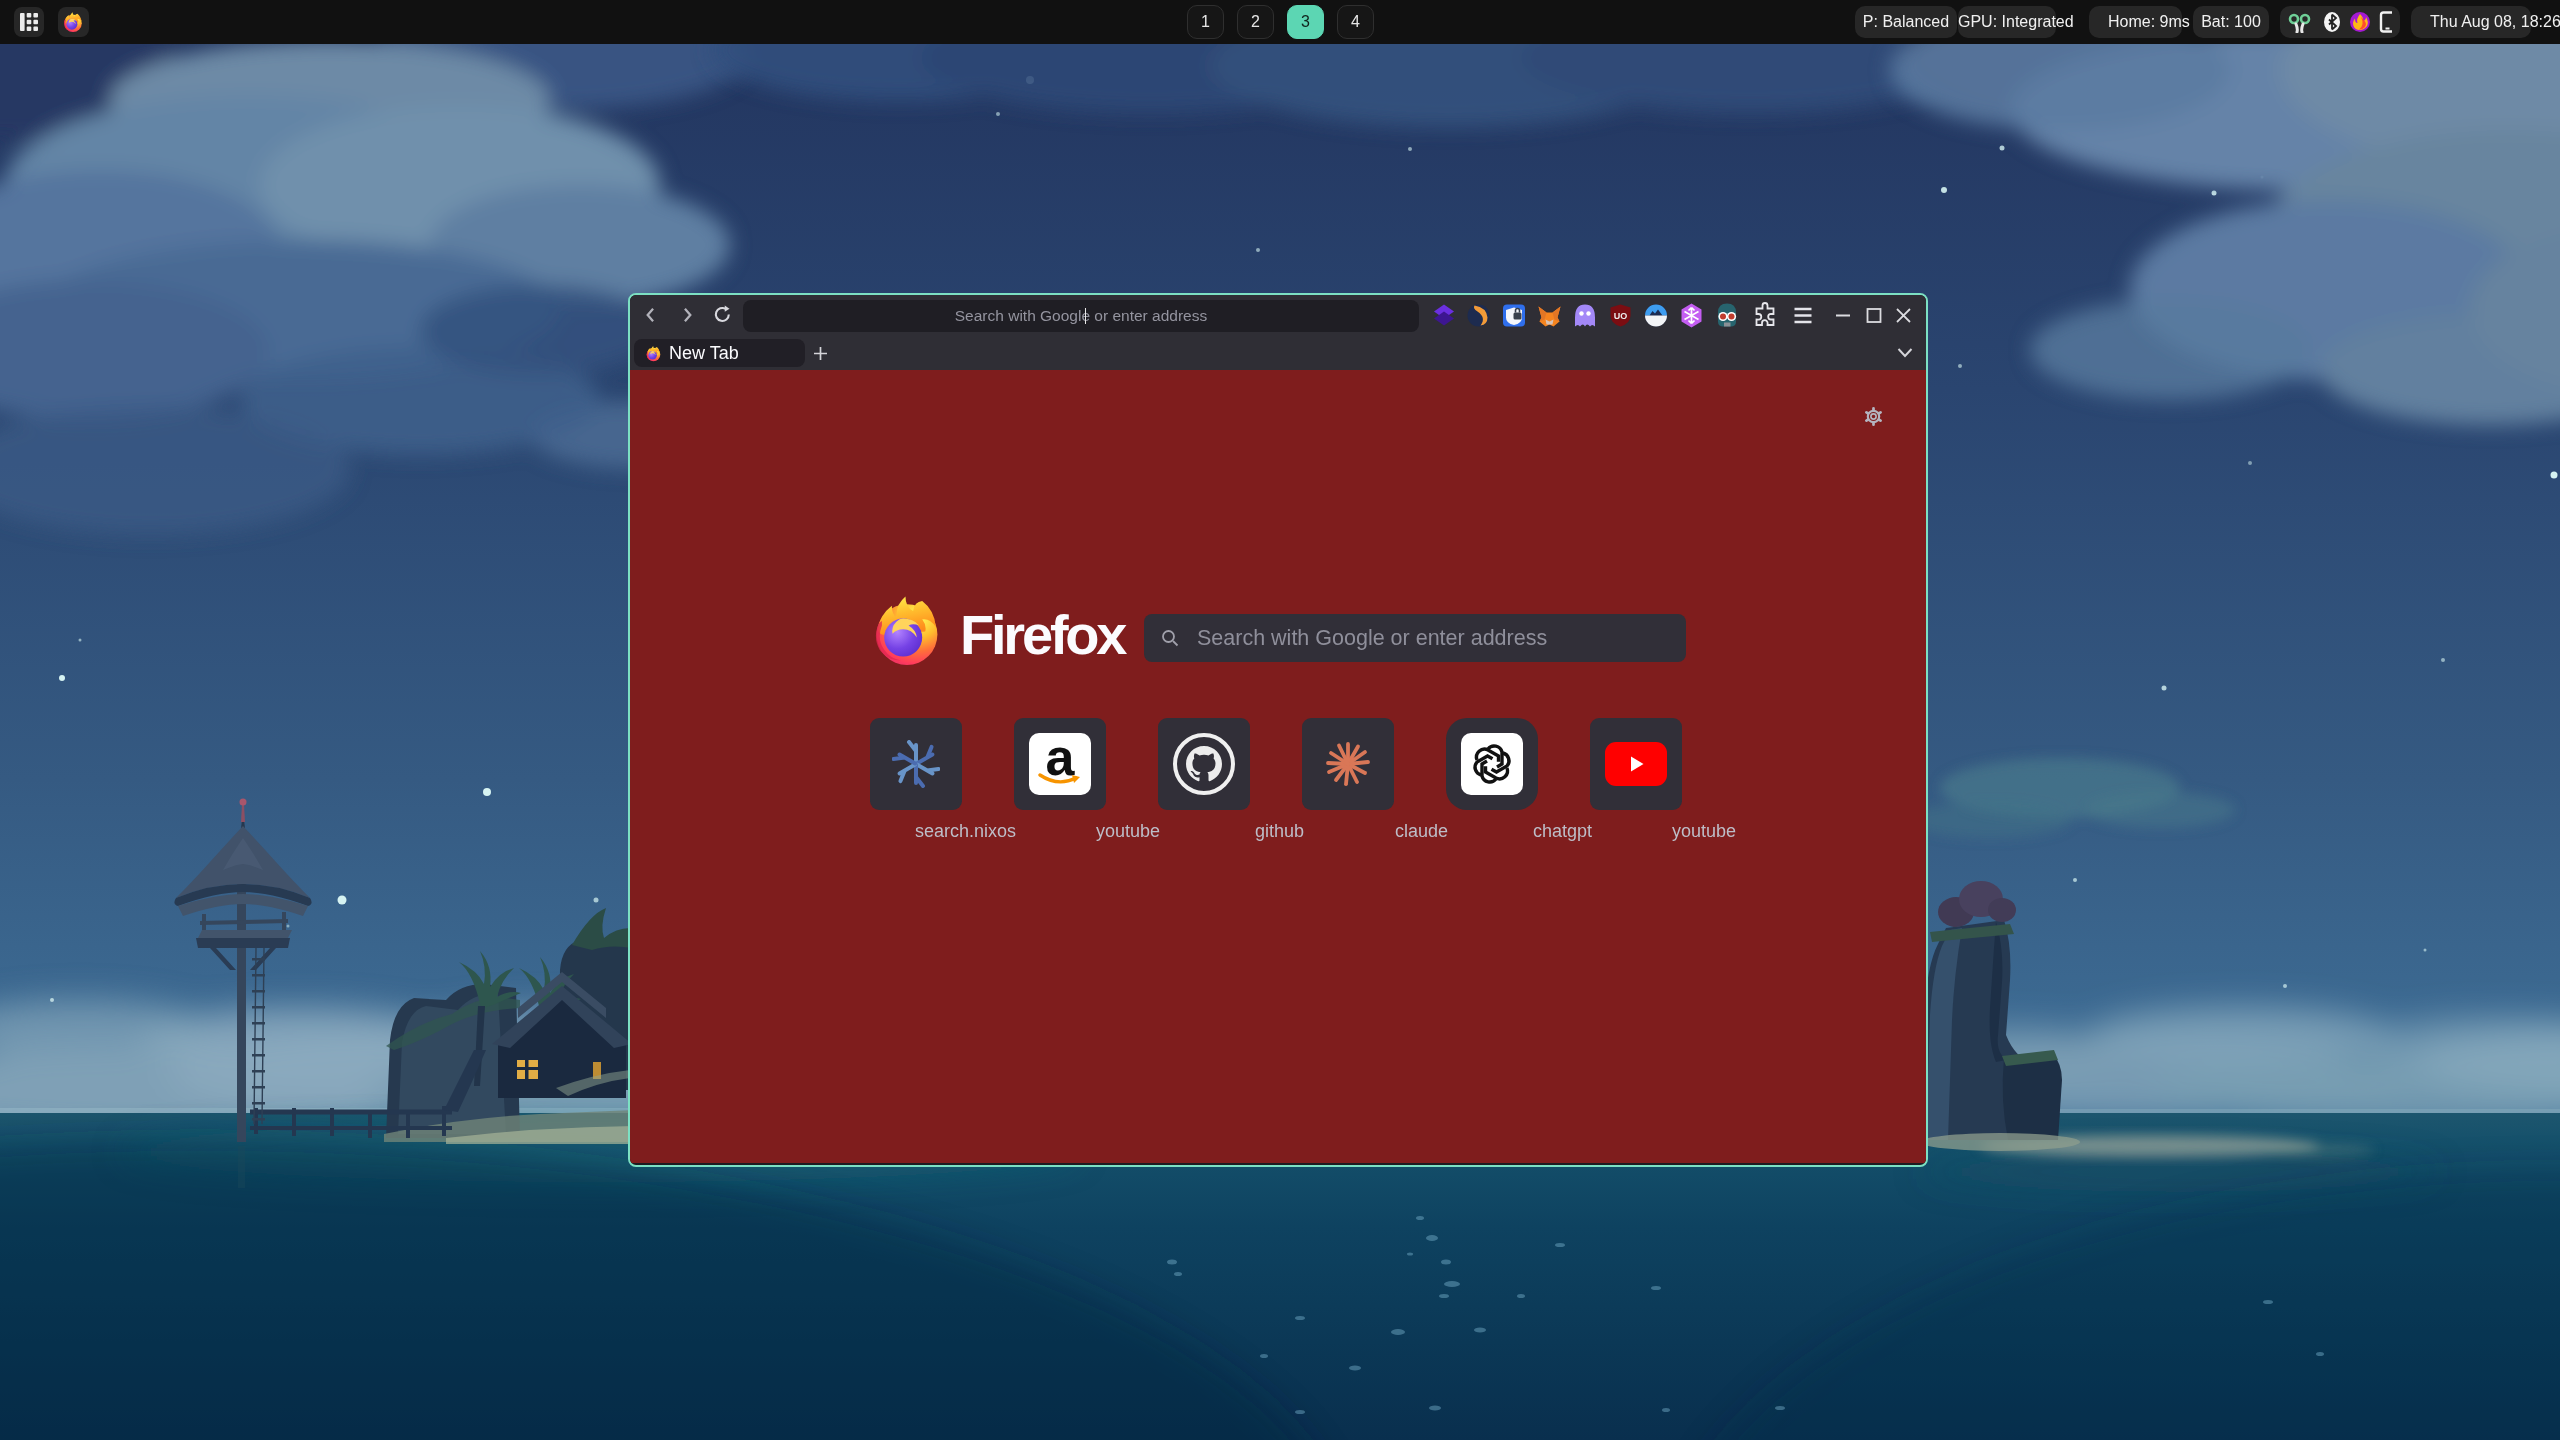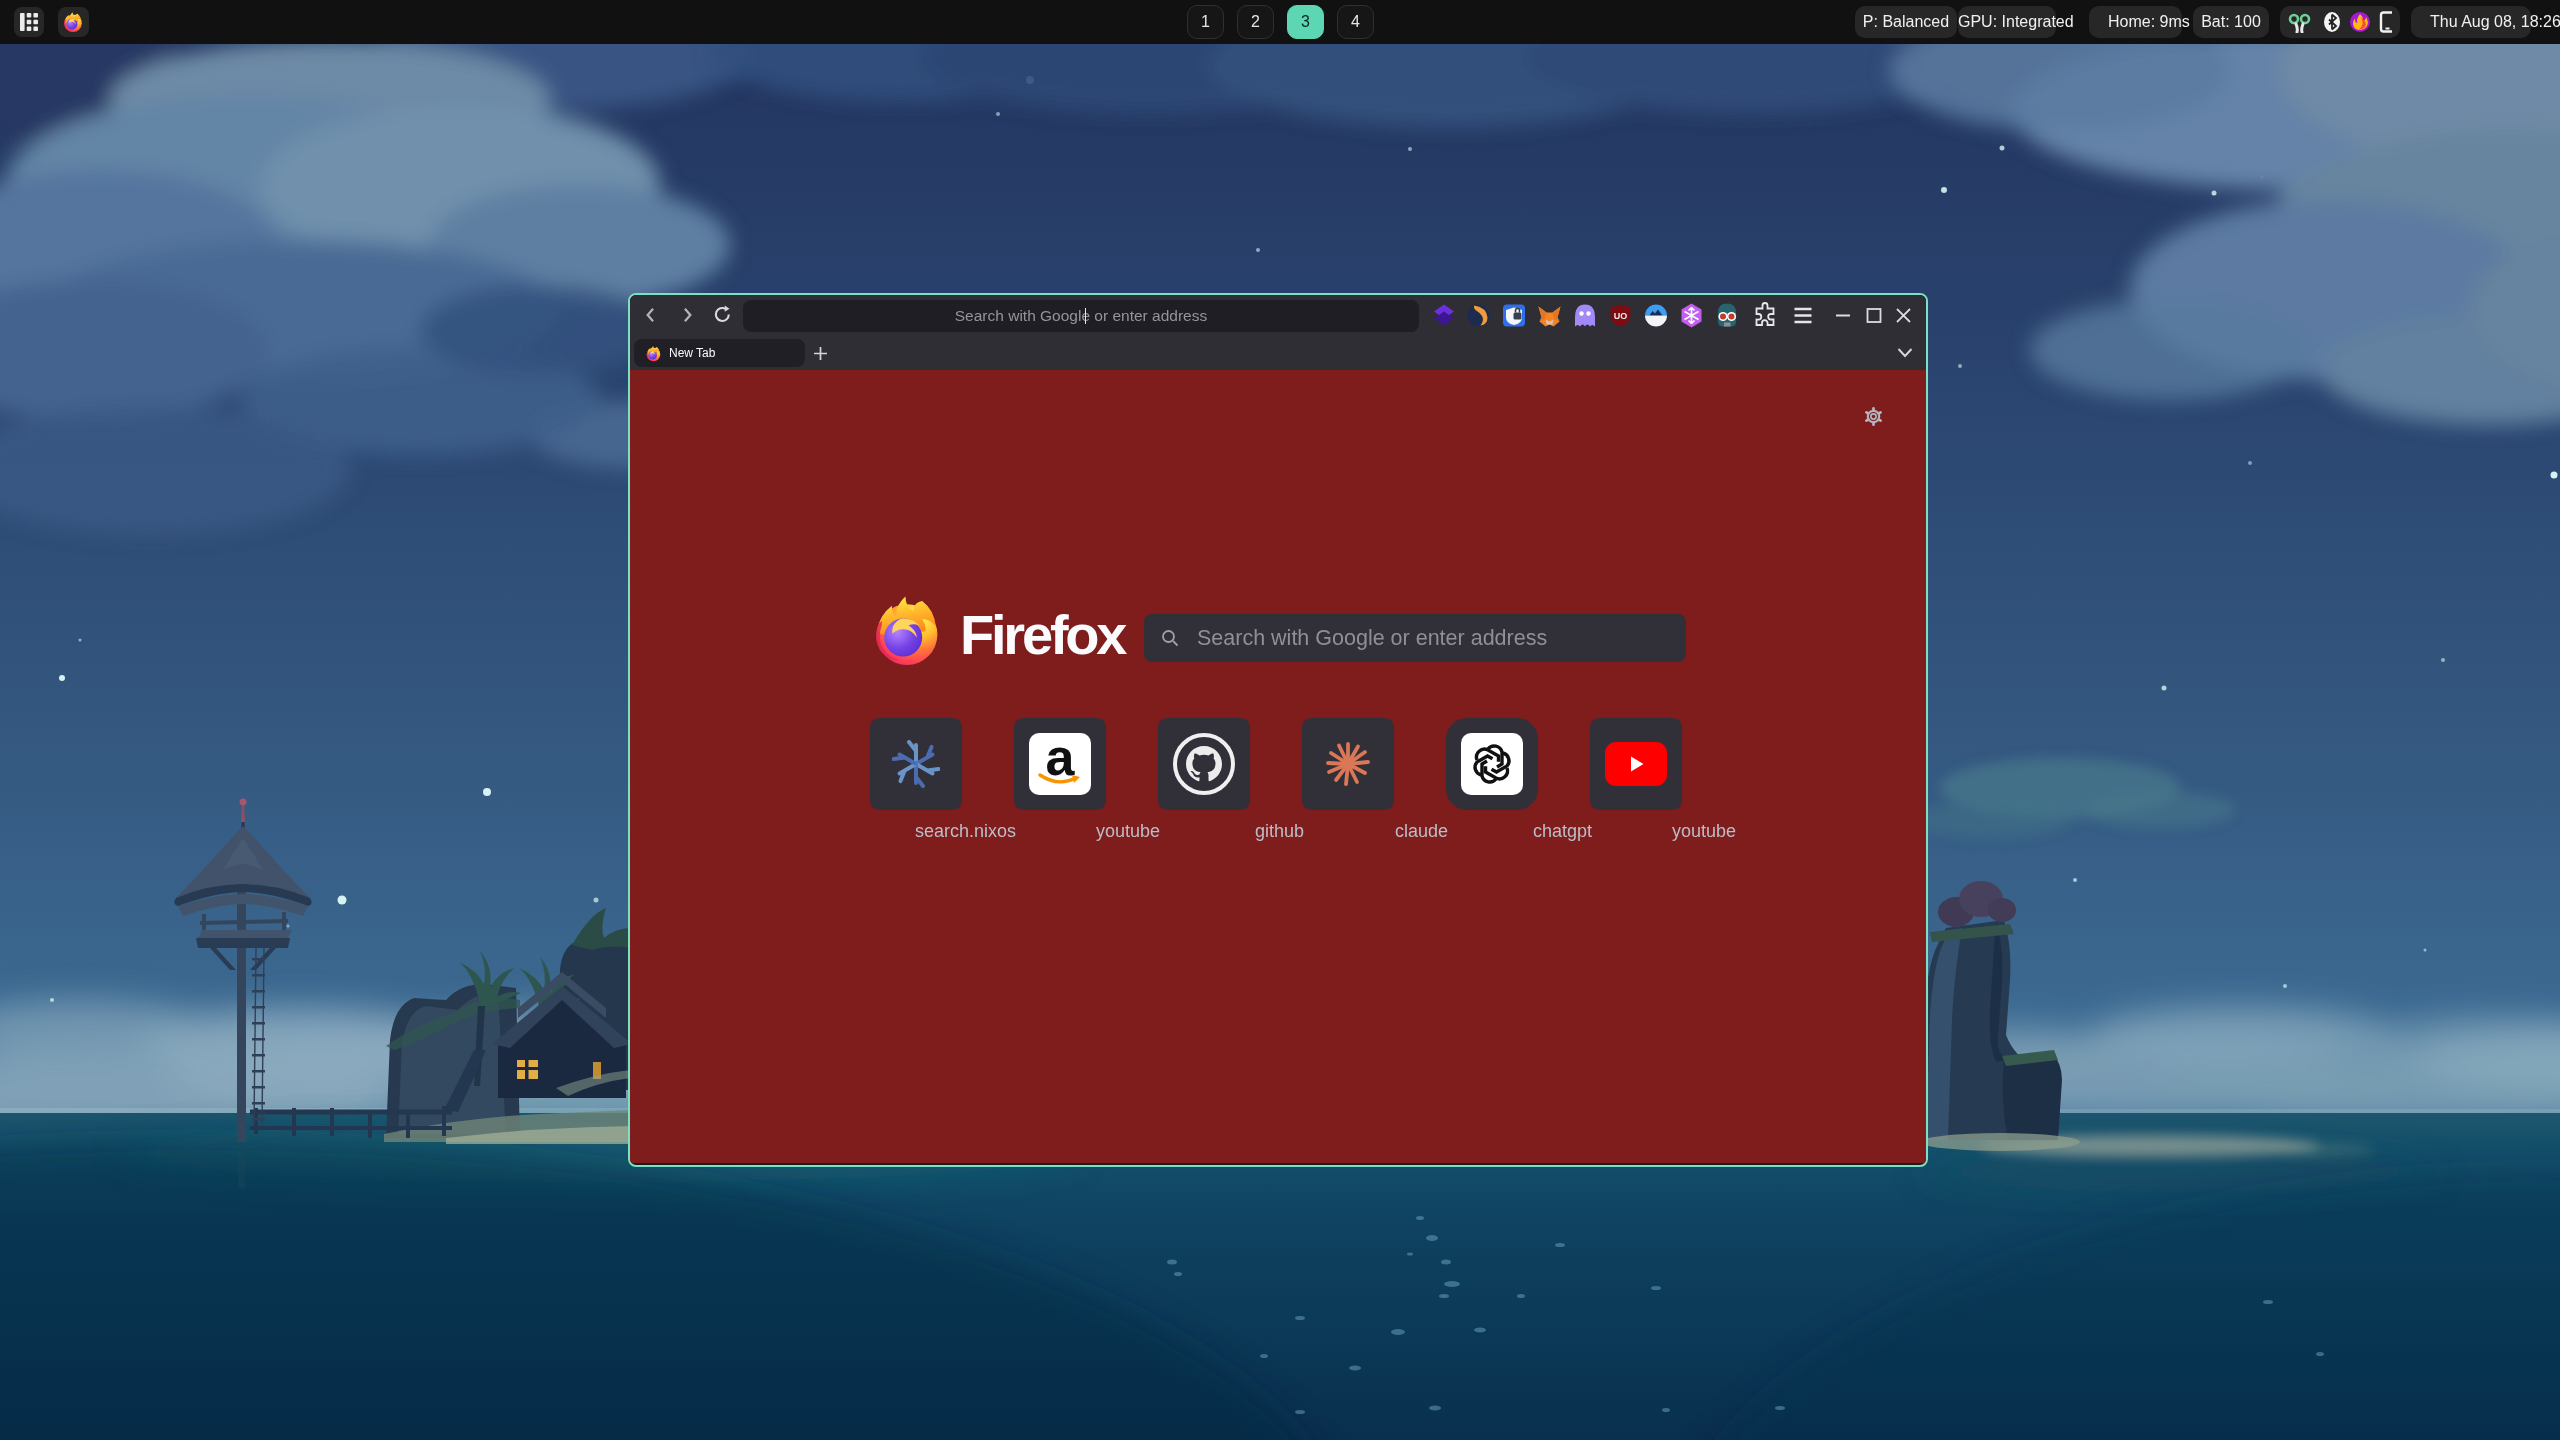--- a/index.html
+++ b/index.html
@@ -13,21 +13,21 @@
   .ws.on { background:#5cd6b3; border-color:#5cd6b3; color:#10231c; }
   .pill { position:absolute; top:6px; height:32px; border-radius:10px; background:#272727; color:#f0f0f0; font-size:16px; line-height:32px; text-align:center; white-space:nowrap; }
   
   #win { position:absolute; left:628px; top:293px; width:1300px; height:874px; border:2.5px solid #7ce0c3; border-radius:8px; background:#1c1b21; overflow:hidden; }
   #toolbar { position:absolute; left:0; top:0; width:100%; height:41px; background:#2f2e35; }
   #tabstrip { position:absolute; left:0; top:41px; width:100%; height:34px; background:#2f2e35; }
   #urlbar { position:absolute; left:113px; top:5px; width:676px; height:32px; border-radius:8px; background:#1f1e24; }
   #urlph { position:absolute; left:0; top:0; width:100%; height:32px; line-height:32px; text-align:center; color:#94949f; font-size:15.5px; }
   #caret { position:absolute; top:8px; width:1px; height:16px; background:#e8e8e8; }
   #tab { position:absolute; left:4px; top:3px; width:171px; height:28px; border-radius:8px; background:#211f26; }
-  #tab span { position:absolute; left:35px; top:0; line-height:28px; color:#fbfbfe; font-size:12px; }
+  #tab span { position:absolute; left:35px; top:0; line-height:28px; color:#fbfbfe; font-size:18px; }
   #content { position:absolute; left:0; top:75px; width:100%; height:793px; background:#7f1d1d; }
   .tile { position:absolute; top:0; width:92px; height:92px; border-radius:9px; background:#312f38; }
   .tlabel { position:absolute; top:103px; width:200px; margin-left:-54px; text-align:right; color:#bdbdc7; font-size:18px; }
   .icw { position:absolute; }
 </style>
 </head>
 <body>
 <svg id="wall" width="2560" height="1440" viewBox="0 0 2560 1440">
   <defs>
     <linearGradient id="sky" x1="0" y1="0" x2="0" y2="1">

